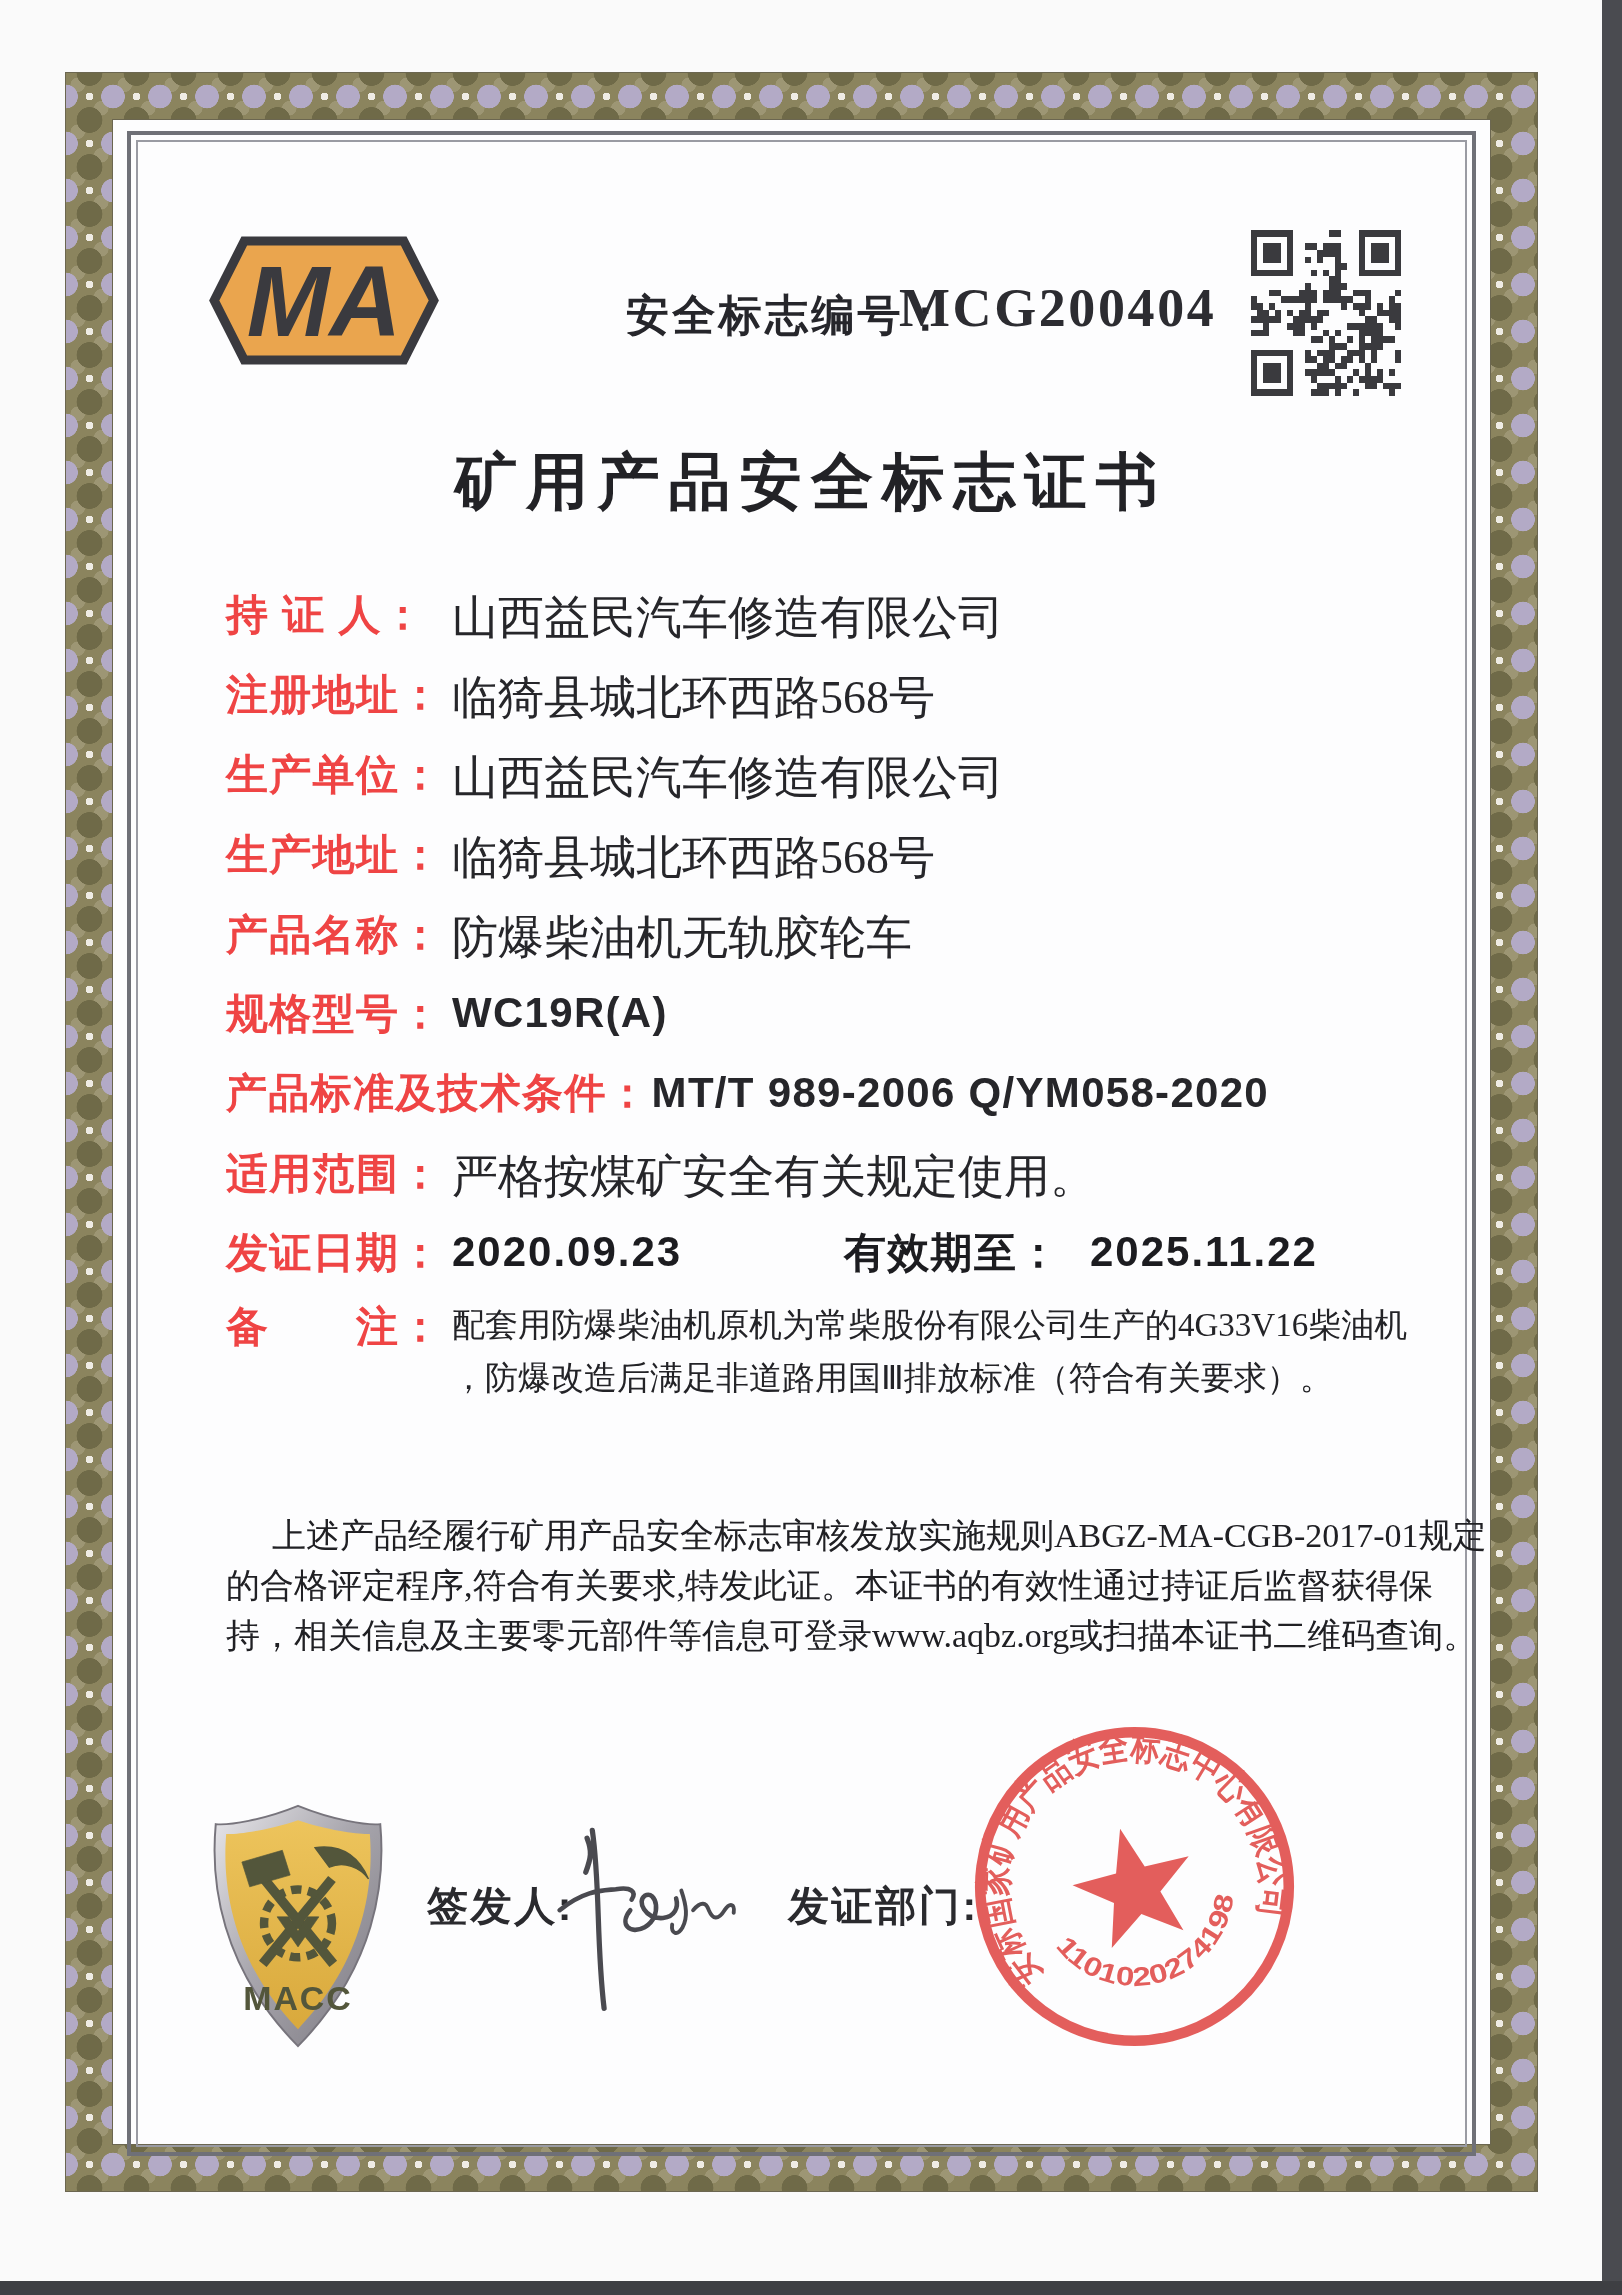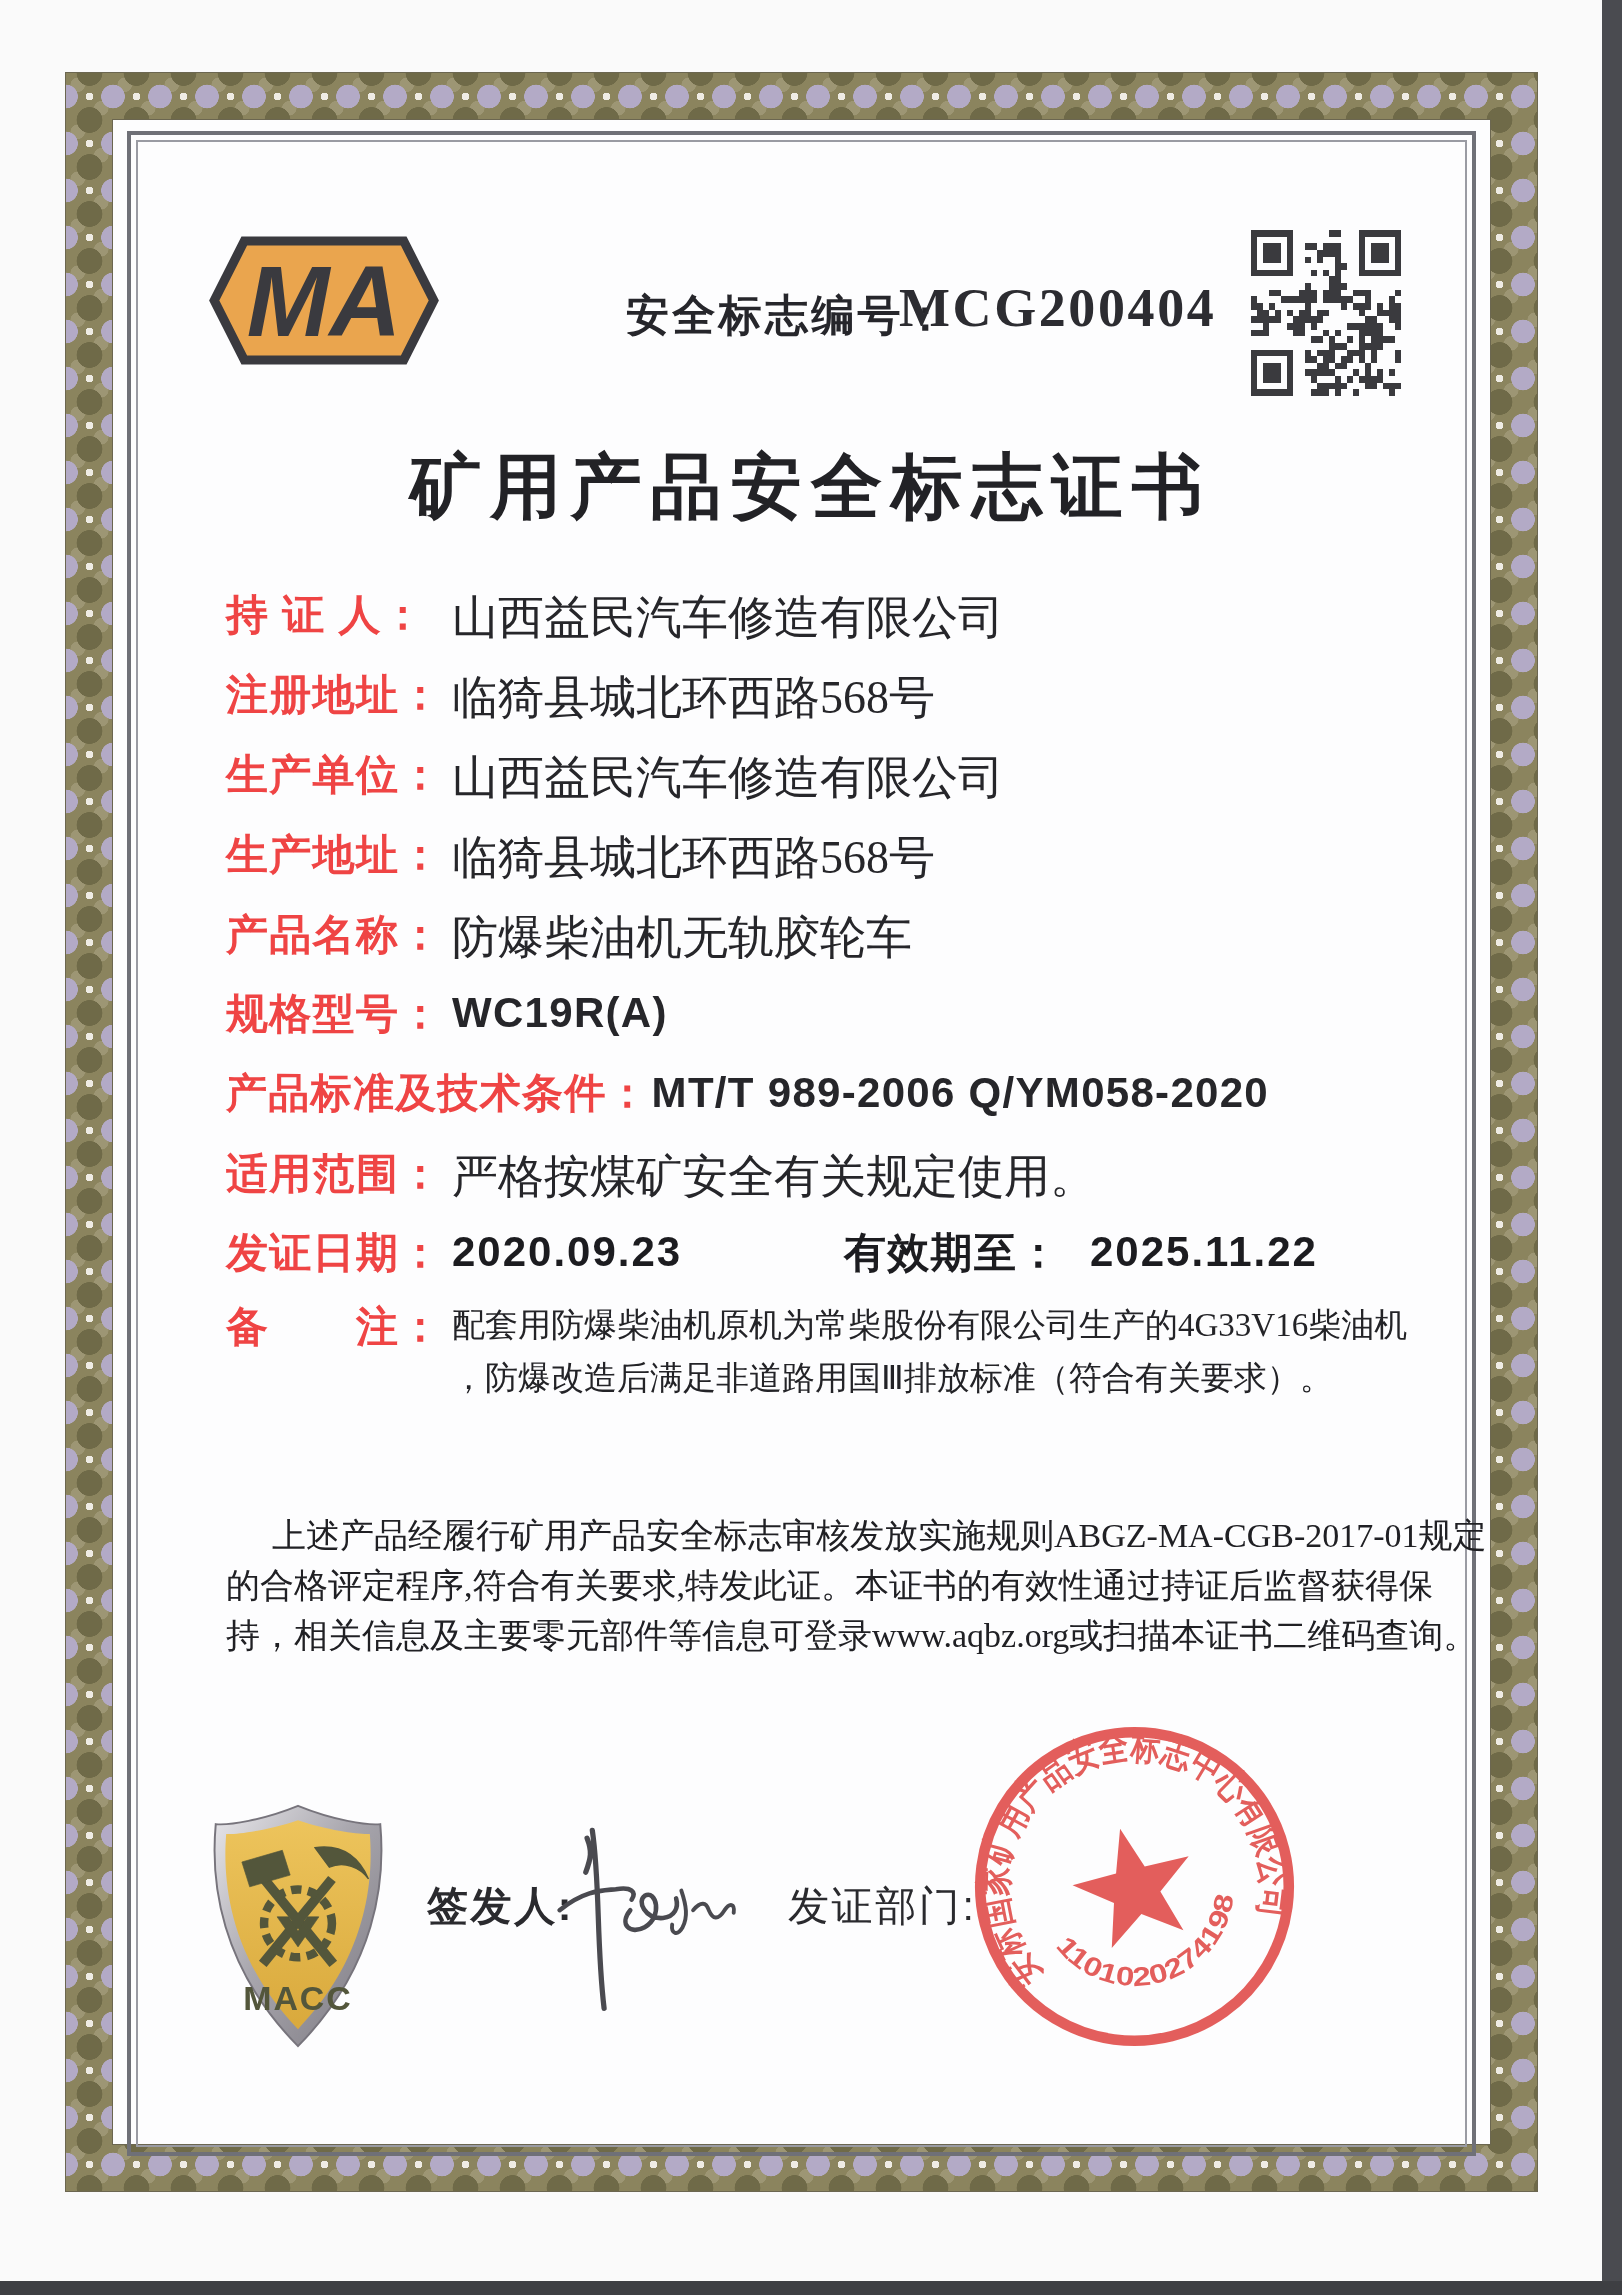--- a/index.html
+++ b/index.html
@@ -26,21 +26,21 @@
   .scan-right{position:absolute;right:0;top:0;width:19.6px;height:100%;background:#4a4b50;}
   .scan-bottom{position:absolute;left:0;bottom:0;width:100%;height:13.7px;background:#3e3f43;}
   
   .ma-badge{position:absolute;left:209px;top:233px;width:230px;height:135px;}
   .cert-no-label{position:absolute;left:601px;top:287px;font-size:43px;font-weight:700;
         letter-spacing:3.3px;color:#26262b;margin-left:25px;}
   .cert-no{position:absolute;left:899px;top:277px;font-size:54px;font-weight:700;
         font-family:"Liberation Serif",serif;letter-spacing:2.6px;color:#2c2c31;}
   .qr{position:absolute;left:1251px;top:230px;width:150px;height:166px;}
   
-  .title{position:absolute;left:0;right:0;top:440px;text-align:center;font-size:71px;
+  .title{position:absolute;left:0;right:0;top:440px;text-align:center;font-size:62px;
         font-weight:900;font-family:"Liberation Serif",serif;letter-spacing:9.2px;color:#222226;}
   
   .row{position:absolute;left:226px;width:1240px;display:flex;align-items:flex-start;}
   .lbl{font-size:42px;font-weight:700;letter-spacing:1.3px;color:#ef4444;flex:0 0 226px;white-space:nowrap;}
   .row.wide .lbl{flex:0 0 auto;font-size:41px;margin-right:2.6px;}
   .val{font-size:46px;font-family:"Liberation Serif",serif;color:#26262a;white-space:nowrap;}
   .val.latin{font-size:42px;font-family:"Liberation Sans",sans-serif;font-weight:700;
         letter-spacing:1.3px;padding-top:2.6px;}
   .r1{top:587px}.r2{top:667px}.r3{top:747px}.r4{top:827px}.r5{top:907px}
   .r6{top:986px}.r7{top:1066px}.r8{top:1146px}
@@ -57,21 +57,21 @@
   
   .statement{position:absolute;left:226px;top:1511px;width:1240px;}
   .stline{display:block;font-size:34px;font-family:"Liberation Serif",serif;line-height:1.47;
         letter-spacing:0px;color:#202024;white-space:nowrap;}
   .stline.first{text-indent:46px;}
   
   .shield{position:absolute;left:204px;top:1801px;width:188px;height:250px;}
   .signer-label{position:absolute;left:427px;top:1879px;font-size:41px;font-weight:700;
         letter-spacing:2.6px;color:#2a2a2e;}
   .signature{position:absolute;left:553px;top:1812px;width:203px;height:216px;}
-  .dept-label{position:absolute;left:788px;top:1879px;font-size:41px;font-weight:400;
+  .dept-label{position:absolute;left:788px;top:1879px;font-size:41px;font-weight:700;
         letter-spacing:2.6px;color:#2a2a2e;}
   .seal{position:absolute;left:967px;top:1719px;width:335px;height:335px;opacity:.93;}
 </style>
 </head>
 <body>
 
 <div class="page">
 
   <div class="band">
     <div class="band-hole"></div>

